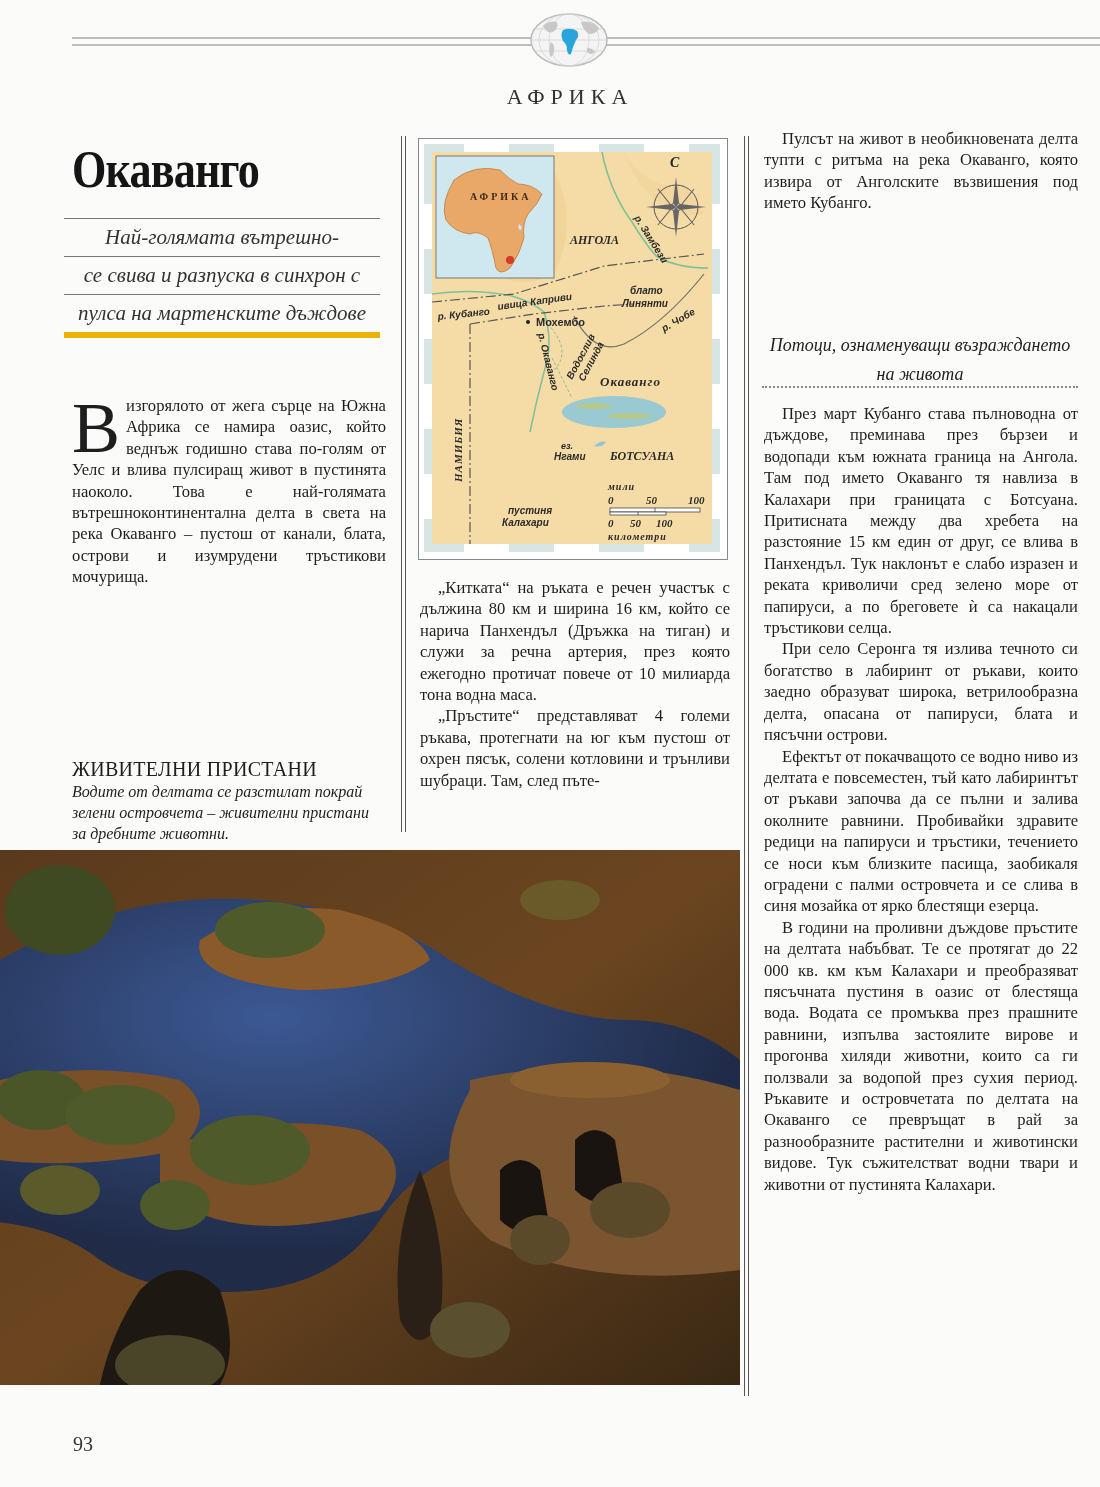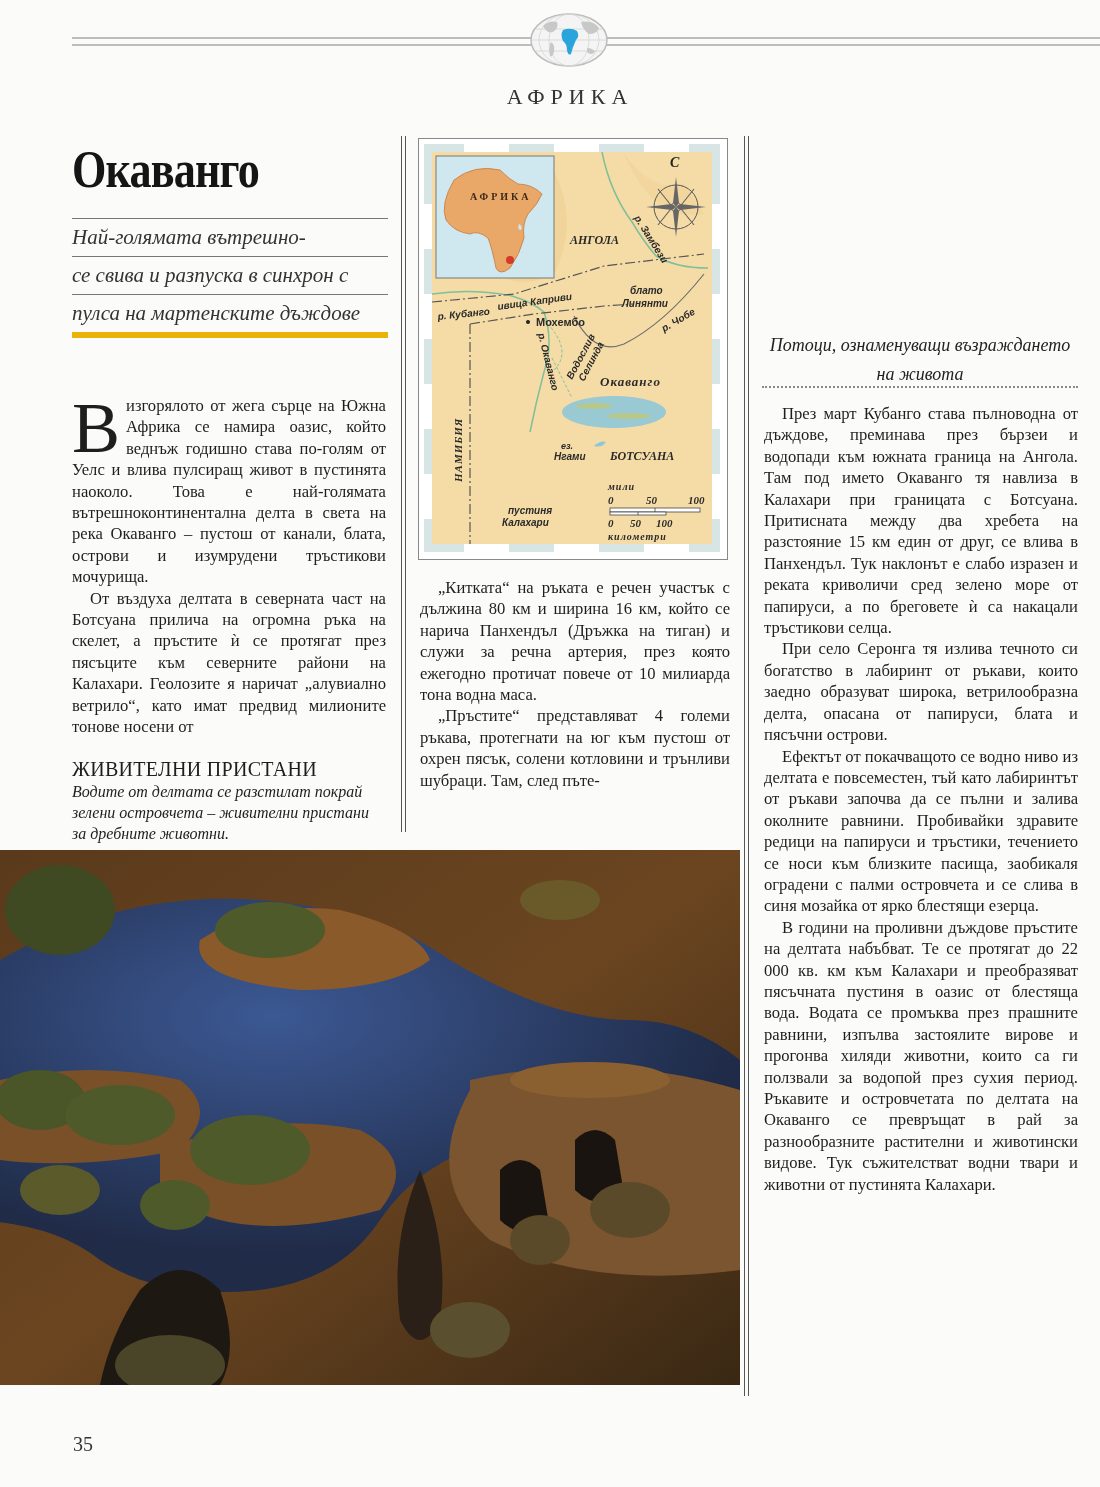--- a/index.html
+++ b/index.html
@@ -16,21 +16,21 @@
     position:absolute; left:480px; top:84px; width:180px; text-align:center;
     font-size:22px; letter-spacing:6px; color:#333; font-weight:normal;
   }
 
   
   .title {
     position:absolute; left:72px; top:140px; font-size:52px; line-height:60px;
     font-weight:bold; letter-spacing:-1px; transform:scaleX(0.85); transform-origin:left;
     font-family:"Liberation Serif", serif; color:#151515;
   }
-  .deck { position:absolute; left:72px; top:218px; width:316px; }
+  .deck { position:absolute; left:64px; top:218px; width:316px;text-align:center; }
   .deck-line {
     border-top:1px solid #777; height:37px; line-height:37px;
     font-style:italic; font-size:21px; color:#333; white-space:nowrap;
   }
   .deck-line.last { border-bottom:6px solid #eab308; }
 
   
   .col { position:absolute; font-size:16.6px; line-height:21.4px; text-align:justify; }
   .col p { margin:0; text-indent:18px; }
   .col p.noind { text-indent:0; }
@@ -84,21 +84,20 @@
 
 <div class="title">Окаванго</div>
 <div class="deck">
   <div class="deck-line">Най-голямата вътрешно-</div>
   <div class="deck-line">се свива и разпуска в синхрон с</div>
   <div class="deck-line last">пулса на мартенските дъждове</div>
 </div>
 
 <div class="col" style="left:72px; top:395px; width:314px;">
   <p class="noind"><span class="dropcap">В</span><span>изгорялото от жега сърце на Южна Африка се намира оазис, който веднъж годишно става по-голям от Уелс и влива пулсиращ живот в пустинята наоколо. Това е най-голямата вътрешноконтинентална делта в света на река Окаванго – пустош от канали, блата, острови и изумрудени тръстикови мочурища.</span></p>
-  <p>От въздуха делтата в северната част на Ботсуана прилича на огромна ръка на скелет, а пръстите ѝ се протягат през пясъците към северните райони на Калахари. Геолозите я наричат „алувиално ветрило“, като имат предвид милионите тонове носени от</p>
 </div>
 
 <div class="caption">
   <span class="lead">Живителни пристани</span>
   <span class="txt">Водите от делтата  се разстилат покрай зелени островчета – живителни пристани за дребните животни.</span>
 </div>
 
 <div class="vrule" style="left:401px; top:136px; height:696px;"></div>
 <div class="vrule" style="left:405px; top:136px; height:696px;"></div>
 <div class="vrule" style="left:744px; top:136px; height:1260px;"></div>
@@ -194,20 +193,21 @@
     <text x="184" y="396" font-size="10" letter-spacing="1">километри</text>
   </g>
 </svg>
 
 <div class="col" style="left:420px; top:577px; width:310px;">
   <p>„Китката“ на ръката е речен участък с дължина 80 км и ширина 16 км, който се нарича Панхендъл (Дръжка на тиган) и служи за речна артерия, през която ежегодно протичат повече от 10 милиарда тона водна маса.</p>
   <p>„Пръстите“ представляват 4 големи ръкава, протегнати на юг към пустош от охрен пясък, солени котловини и трънливи шубраци. Там, след пъте-</p>
 </div>
 
 <div class="col" style="left:764px; top:128px; width:314px;">
+  <p>Пулсът на живот в необикновената делта тупти с ритъма на река Окаванго, която извира от Анголските възвишения под името Кубанго.</p>
 </div>
 <div class="subhead">Потоци, ознаменуващи възраждането на живота</div>
 <div class="dotrule"></div>
 <div class="col" style="left:764px; top:403px; width:314px;">
   <p>През март Кубанго става пълноводна от дъждове, преминава през бързеи и водопади към южната граница на Ангола. Там под името Окаванго тя навлиза в Калахари при границата с Ботсуана. Притисната между два хребета на разстояние 15 км един от друг, се влива в Панхендъл. Тук наклонът е слабо изразен и реката криволичи сред зелено море от папируси, а по бреговете ѝ са накацали тръстикови селца.</p>
   <p>При село Серонга тя излива течното си богатство в лабиринт от ръкави, които заедно образуват широка, ветрилообразна делта, опасана от папируси, блата и пясъчни острови.</p>
   <p>Ефектът от покачващото се водно ниво из делтата е повсеместен, тъй като лабиринтът от ръкави започва да се пълни и залива околните равнини. Пробивайки здравите редици на папируси и тръстики, течението се носи към близките пасища, заобикаля оградени с палми островчета и се слива в синя мозайка от ярко блестящи езерца.</p>
   <p>В години на проливни дъждове пръстите на делтата набъбват. Те се протягат до 22 000 кв. км към Калахари и преобразяват пясъчната пустиня в оазис от блестяща вода. Водата се промъква през прашните равнини, изпълва застоялите вирове и прогонва хиляди животни, които са ги ползвали за водопой през сухия период. Ръкавите и островчетата по делтата на Окаванго се превръщат в рай за разнообразните растителни и животински видове. Тук съжителстват водни твари и животни от пустинята Калахари.</p>
 </div>
 
@@ -243,13 +243,13 @@
     <ellipse cx="540" cy="390" rx="30" ry="25" fill="#5a4a2a"></ellipse>
     <ellipse cx="630" cy="360" rx="40" ry="28" fill="#5a4a2a"></ellipse>
     <path d="M420 320 q30 80 20 150 q-20 40 -40 0 q-10 -80 20 -150z" fill="#2a2018"></path>
     <ellipse cx="470" cy="480" rx="40" ry="28" fill="#5a5030"></ellipse>
     <path d="M140 440 q40 -40 80 0 q20 60 0 95 L100 535 q10 -50 40 -95z" fill="#1e1812"></path>
     <ellipse cx="170" cy="515" rx="55" ry="30" fill="#4a4428"></ellipse>
     <ellipse cx="560" cy="50" rx="40" ry="20" fill="#6a5a2a"></ellipse>
   </svg>
 </div>
 
-<div class="page-num">35</div>
+<div class="page-num">93</div>
 
 </body></html>

